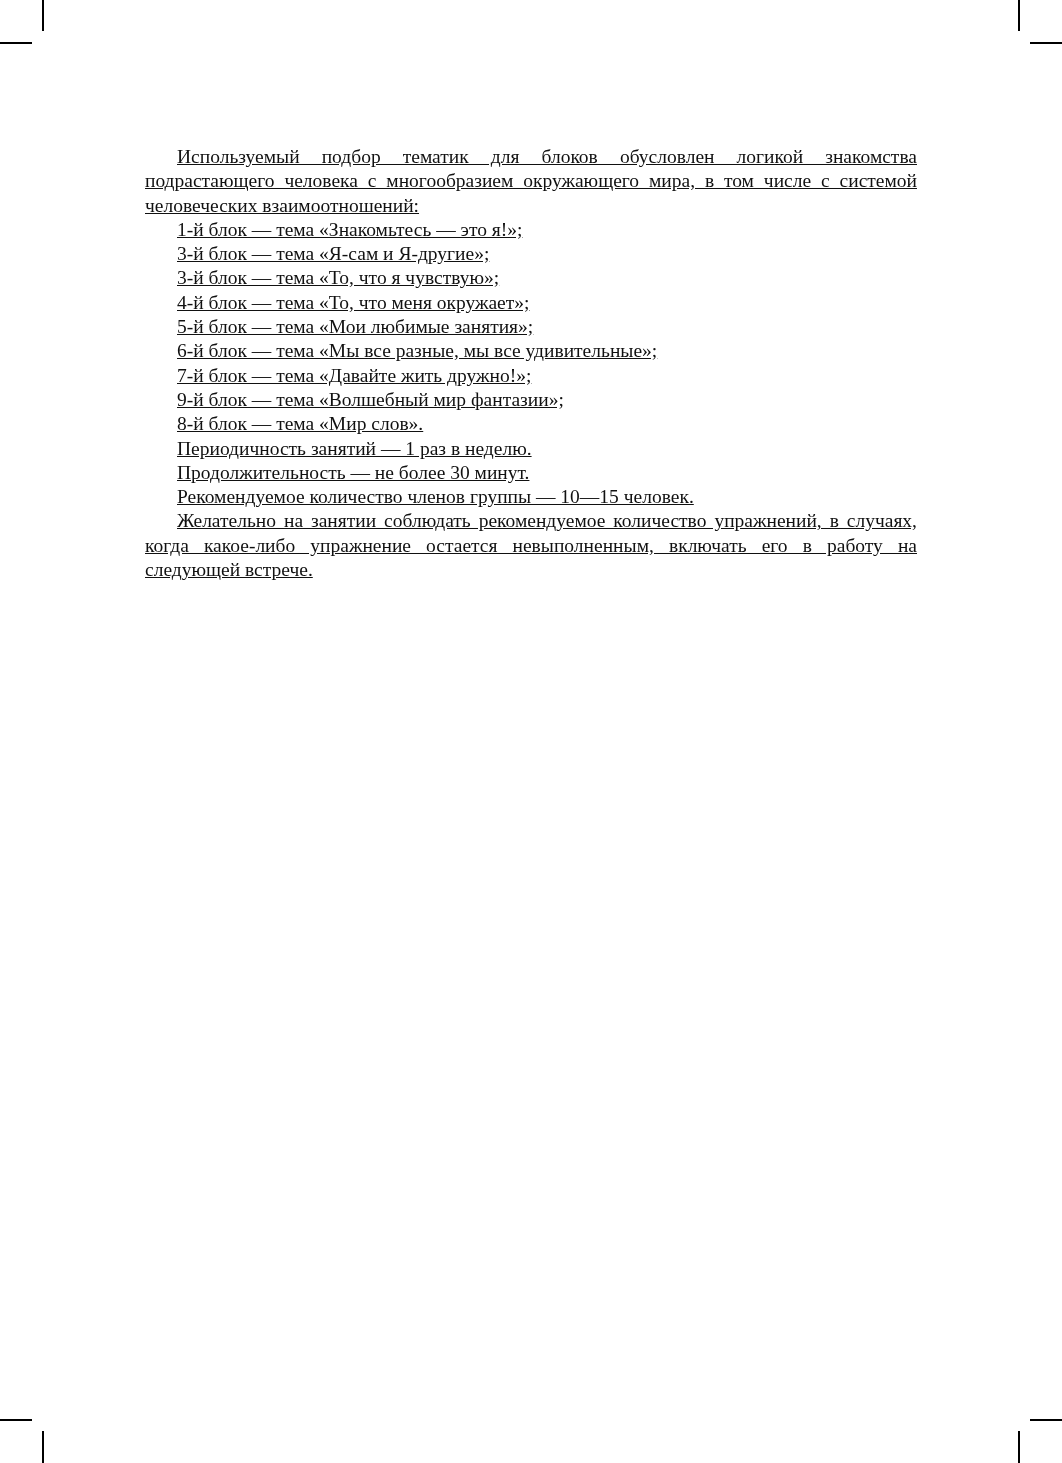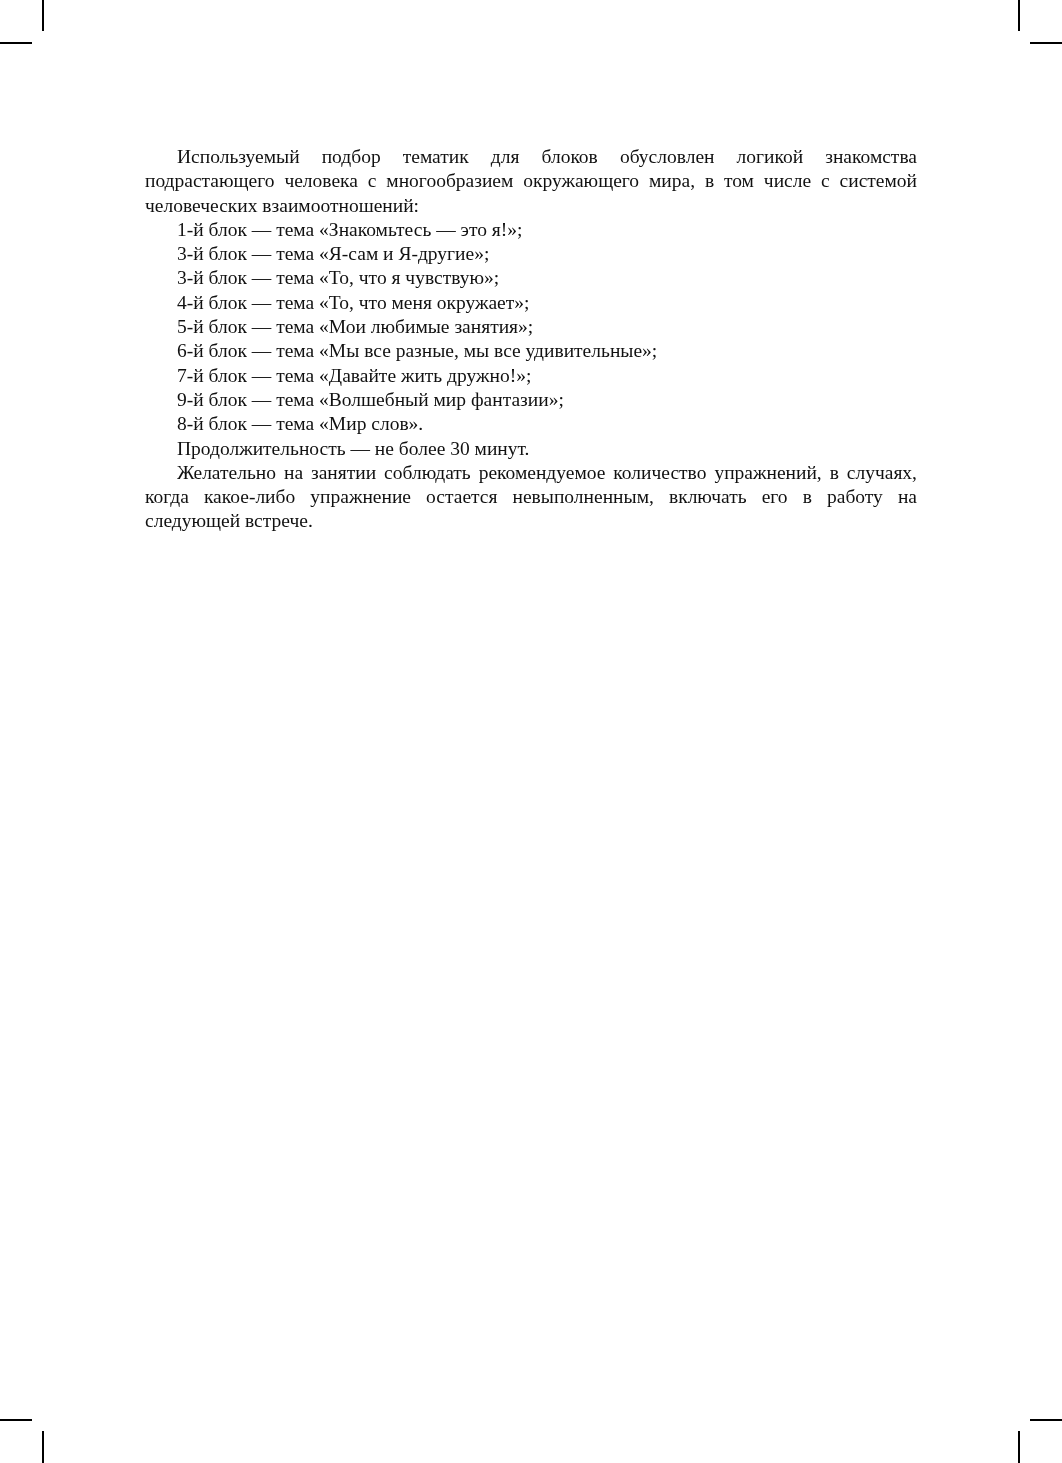--- a/index.html
+++ b/index.html
@@ -7,20 +7,21 @@
     .mark { position: absolute; background: #000; }
     .page-text {
       position: absolute;
       left: 145px;
       top: 145px;
       width: 772px;
       font-family: "Liberation Serif", serif;
       font-size: 19.5px;
       line-height: 24.3px;
       color: #111;
+      text-decoration: underline;
     }
     .page-text p { margin: 0; text-indent: 32px; text-align: justify; }
   </style>
 </head>
 <body>
 
 <div class="mark" style="left:42px;top:0;width:1.5px;height:31px;"></div>
 <div class="mark" style="left:0;top:42px;width:32px;height:1.5px;"></div>
 <div class="mark" style="left:1018px;top:0;width:1.5px;height:31px;"></div>
 <div class="mark" style="left:1030px;top:42px;width:32px;height:1.5px;"></div>
@@ -33,15 +34,17 @@
   <p>Используемый подбор тематик для блоков обусловлен логикой знакомства подрастающего человека с многообразием окружающего мира, в том числе с системой человеческих взаимоотношений:</p>
   <p>1-й блок — тема «Знакомьтесь — это я!»;</p>
   <p>3-й блок — тема «Я-сам и Я-другие»;</p>
   <p>3-й блок — тема «То, что я чувствую»;</p>
   <p>4-й блок — тема «То, что меня окружает»;</p>
   <p>5-й блок — тема «Мои любимые занятия»;</p>
   <p>6-й блок — тема «Мы все разные, мы все удивительные»;</p>
   <p>7-й блок — тема «Давайте жить дружно!»;</p>
   <p>9-й блок — тема «Волшебный мир фантазии»;</p>
   <p>8-й блок — тема «Мир слов».</p>
+  <p>Периодичность занятий — 1 раз в неделю.</p>
   <p>Продолжительность — не более 30 минут.</p>
+  <p>Рекомендуемое количество членов группы — 10—15 человек.</p>
   <p>Желательно на занятии соблюдать рекомендуемое количество упражнений, в случаях, когда какое-либо упражнение остается невыполненным, включать его в работу на следующей встрече.</p>
 </div>
 
 </body></html>

